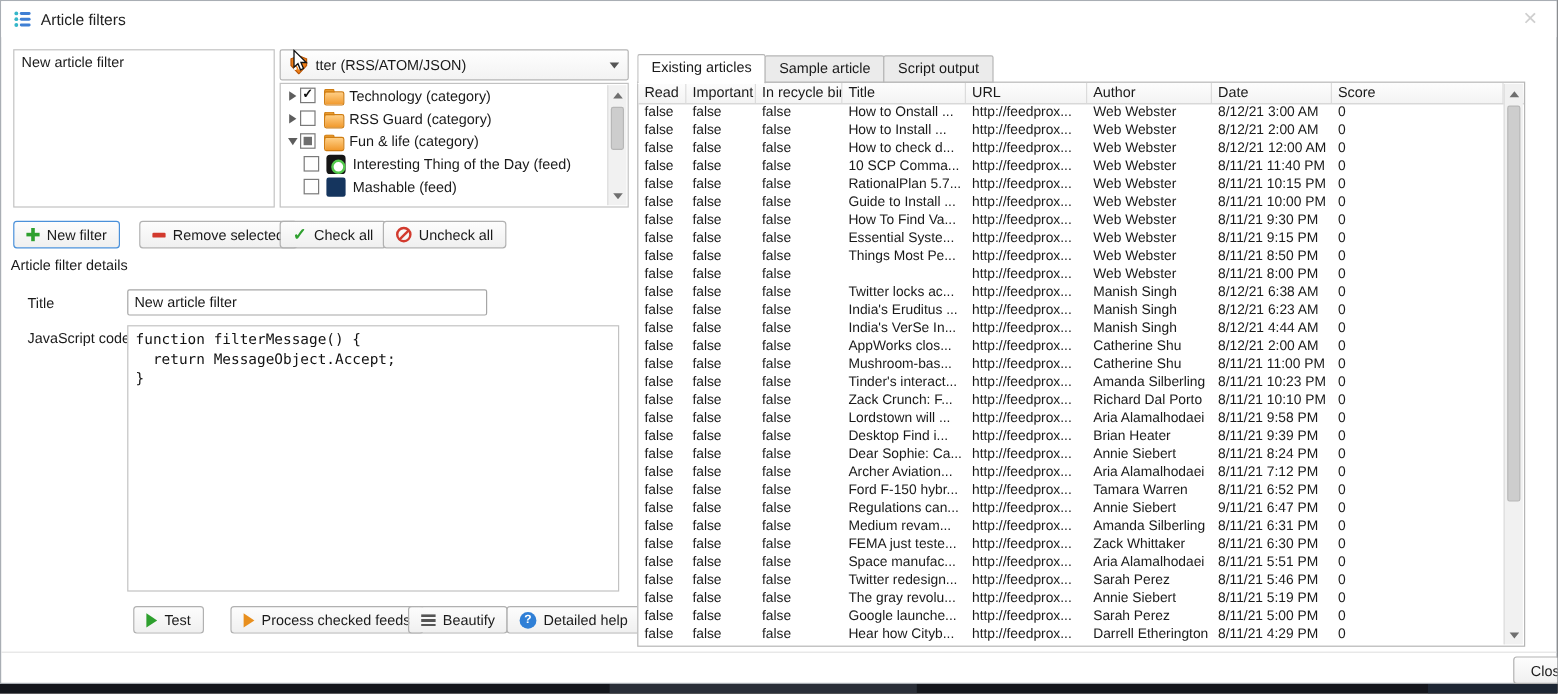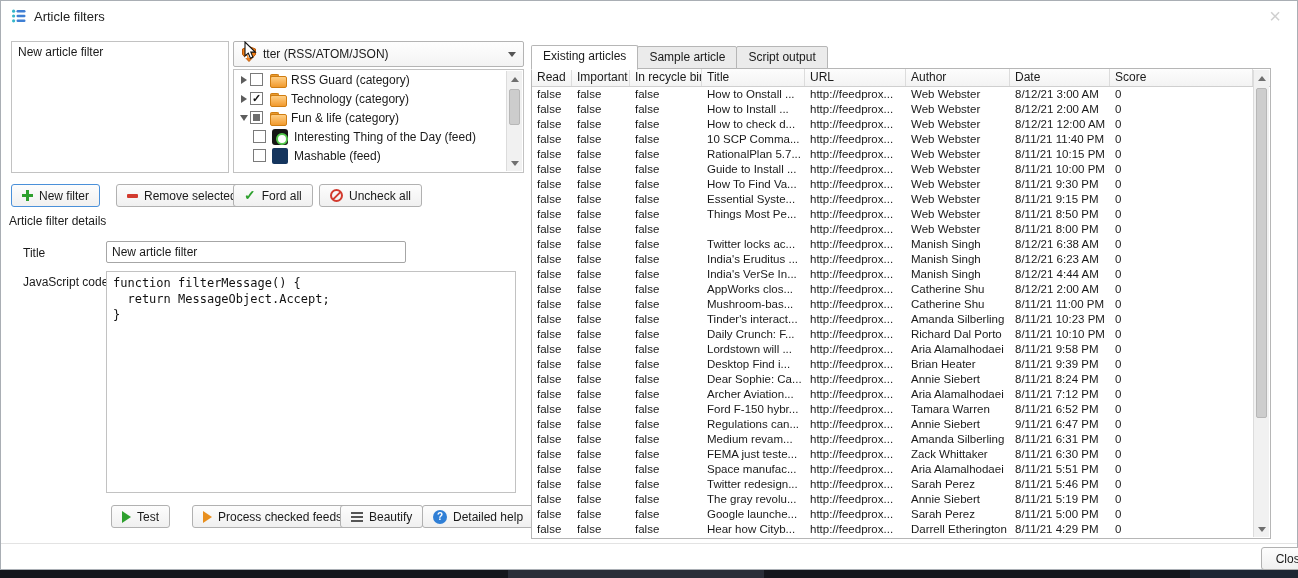--- a/index.html
+++ b/index.html
@@ -137,31 +137,31 @@
       <span class="value">tter (RSS/ATOM/JSON)</span>
       <span class="chev"></span>
     </div>
 
     <div class="tree">
       <div style="margin-right:17px;">
           <div class="tree-row">
             <span class="expander">
               <span class="tri-right"></span>
             </span>
-            <span class="checkbox unchecked"></span>
+            <span class="checkbox checked"></span>
             <span class="tree-icon folder"></span>
-            <span class="tree-label">RSS Guard (category)</span>
+            <span class="tree-label">Technology (category)</span>
           </div>
           <div class="tree-row">
             <span class="expander">
               <span class="tri-right"></span>
             </span>
-            <span class="checkbox checked"></span>
+            <span class="checkbox unchecked"></span>
             <span class="tree-icon folder"></span>
-            <span class="tree-label">Technology (category)</span>
+            <span class="tree-label">RSS Guard (category)</span>
           </div>
           <div class="tree-row">
             <span class="expander">
               <span class="tri-down"></span>
             </span>
             <span class="checkbox partial"></span>
             <span class="tree-icon folder"></span>
             <span class="tree-label">Fun &amp; life (category)</span>
           </div>
           <div class="tree-row indent">
@@ -189,21 +189,21 @@
     <div class="btn default" style="left:10px; top:183px;">
       <span class="icon-plus"></span>
       <span>New filter</span>
     </div>
     <div class="btn" style="left:115px; top:183px;">
       <span class="icon-minus"></span>
       <span>Remove selected</span>
     </div>
     <div class="btn" style="left:232px; top:183px;">
       <span class="icon-check"></span>
-      <span>Ford all</span>
+      <span>Check all</span>
     </div>
     <div class="btn" style="left:318px; top:183px;">
       <span class="icon-block"></span>
       <span>Uncheck all</span>
     </div>
 
     <div class="section-label">Article filter details</div>
     <div class="field-label" style="left:22px; top:245px;">Title</div>
     <input class="title-input" type="text" value="New article filter" style="">
     <div class="field-label" style="left:22px; top:274px;">JavaScript code</div>
@@ -403,21 +403,21 @@
             <div class="td" style="width: 103px;">Tinder's interact...</div>
             <div class="td" style="width: 101px;">http://feedprox...</div>
             <div class="td" style="width: 104px;">Amanda Silberling</div>
             <div class="td" style="width: 100px;">8/11/21 10:23 PM</div>
             <div class="td" style="width: 143px;">0</div>
           </div>
           <div class="tr">
             <div class="td" style="width: 40px;">false</div>
             <div class="td" style="width: 58px;">false</div>
             <div class="td" style="width: 72px;">false</div>
-            <div class="td" style="width: 103px;">Daily Crunch: F...</div>
+            <div class="td" style="width: 103px;">Zack Crunch: F...</div>
             <div class="td" style="width: 101px;">http://feedprox...</div>
             <div class="td" style="width: 104px;">Richard Dal Porto</div>
             <div class="td" style="width: 100px;">8/11/21 10:10 PM</div>
             <div class="td" style="width: 143px;">0</div>
           </div>
           <div class="tr">
             <div class="td" style="width: 40px;">false</div>
             <div class="td" style="width: 58px;">false</div>
             <div class="td" style="width: 72px;">false</div>
             <div class="td" style="width: 103px;">Lordstown will ...</div>

